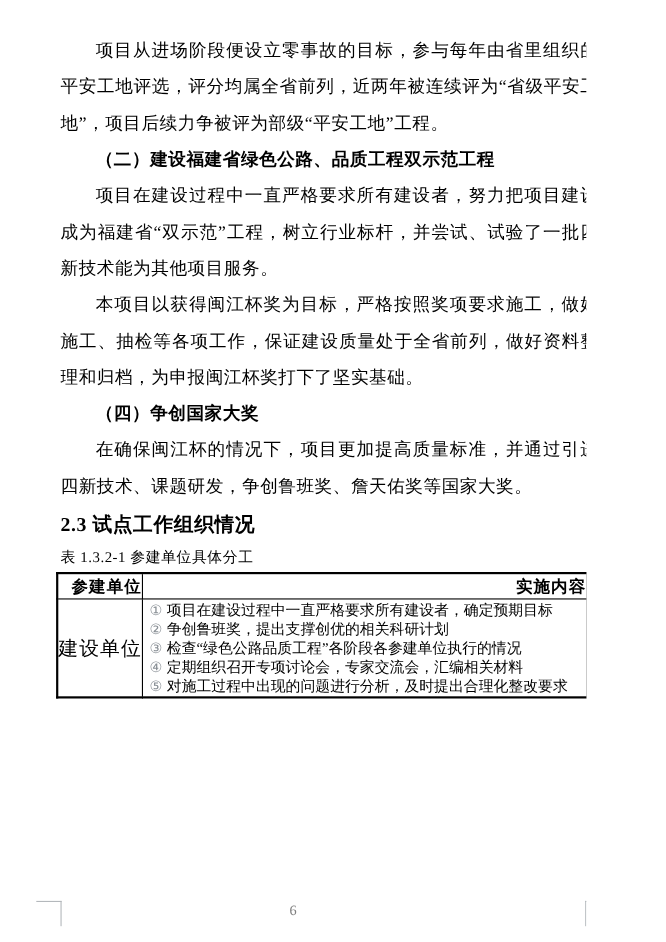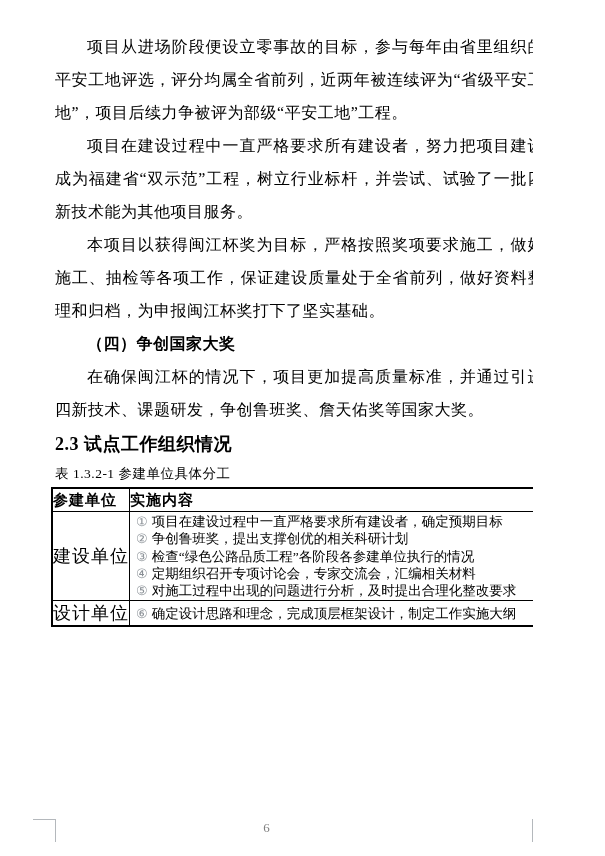--- a/index.html
+++ b/index.html
@@ -61,21 +61,21 @@
   }
   table.unit-table, table.unit-table th, table.unit-table td {
     border: 1.5px solid #000000;
   }
   table.unit-table {
     border-width: 2px;
   }
   table.unit-table th {
     font-size: 15px;
     font-weight: bold;
-    text-align: left;
+    text-align: right;
     height: 22px;
     padding: 0;
     letter-spacing: 1px;
   }
   th.col-unit, td.unit-cell { width: 76px; }
   td.unit-cell {
     text-align: center;
     vertical-align: middle;
     font-size: 18px;
     padding: 0;
@@ -123,20 +123,21 @@
   }
 </style>
 </head>
 <body>
 
 <div class="page">
   <div class="doc-body">
 
     <p class="body-text">项目从进场阶段便设立零事故的目标，参与每年由省里组织的平安工地评选，评分均属全省前列，近两年被连续评为“省级平安工地”，项目后续力争被评为部级“平安工地”工程。</p>
 
+    <p class="sub-heading">（二）建设福建省绿色公路、品质工程双示范工程</p>
 
     <p class="body-text">项目在建设过程中一直严格要求所有建设者，努力把项目建设成为福建省“双示范”工程，树立行业标杆，并尝试、试验了一批四新技术能为其他项目服务。</p>
 
 
     <p class="body-text">本项目以获得闽江杯奖为目标，严格按照奖项要求施工，做好施工、抽检等各项工作，保证建设质量处于全省前列，做好资料整理和归档，为申报闽江杯奖打下了坚实基础。</p>
 
     <p class="sub-heading">（四）争创国家大奖</p>
 
     <p class="body-text">在确保闽江杯的情况下，项目更加提高质量标准，并通过引进四新技术、课题研发，争创鲁班奖、詹天佑奖等国家大奖。</p>
 
@@ -166,28 +167,20 @@
               <span class="task-marker">③</span><span class="task-text">检查“绿色公路品质工程”各阶段各参建单位执行的情况</span>
             </div>
             <div class="task-item">
               <span class="task-marker">④</span><span class="task-text">定期组织召开专项讨论会，专家交流会，汇编相关材料</span>
             </div>
             <div class="task-item">
               <span class="task-marker">⑤</span><span class="task-text">对施工过程中出现的问题进行分析，及时提出合理化整改要求</span>
             </div>
           </td>
         </tr>
-        <tr>
-          <td class="unit-cell">设计单位</td>
-          <td class="content-cell">
-            <div class="task-item">
-              <span class="task-marker">⑥</span><span class="task-text">确定设计思路和理念，完成顶层框架设计，制定工作实施大纲</span>
-            </div>
-          </td>
-        </tr>
       </tbody>
     </table>
 
   </div>
 
   <div class="corner-mark left"></div>
   <div class="corner-mark right"></div>
 
   <div class="page-number">6</div>
 </div>

